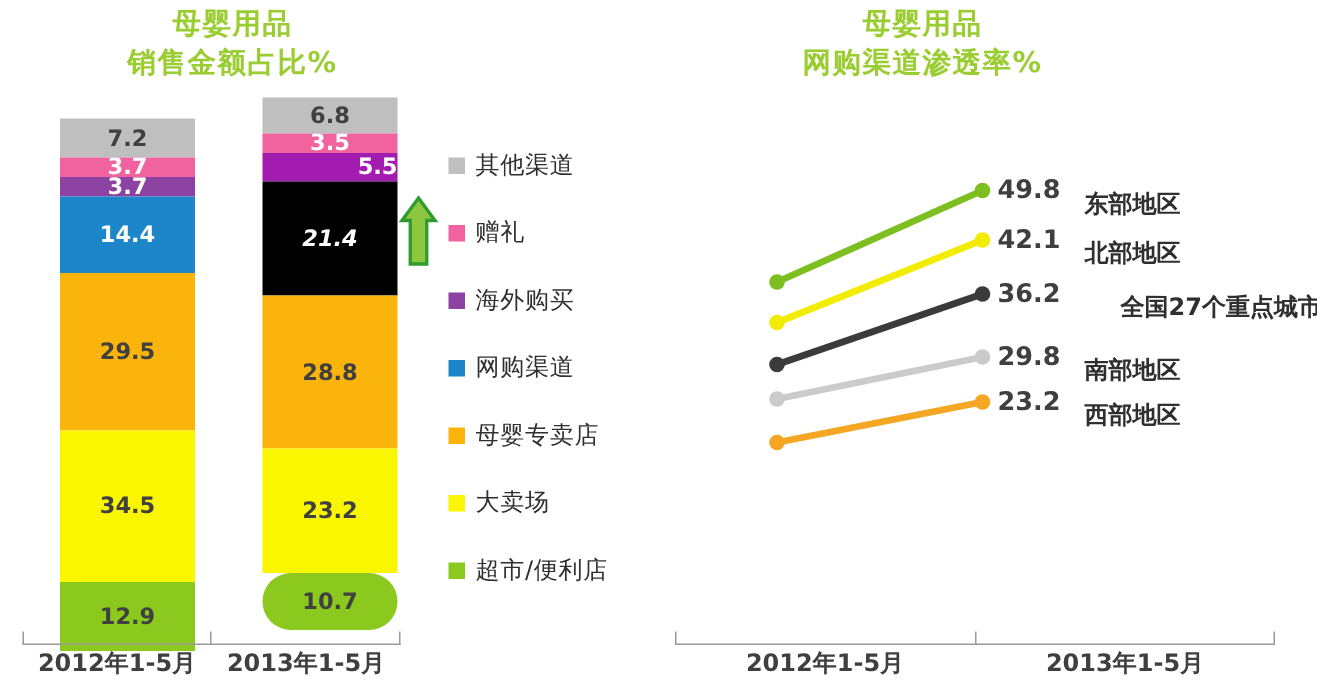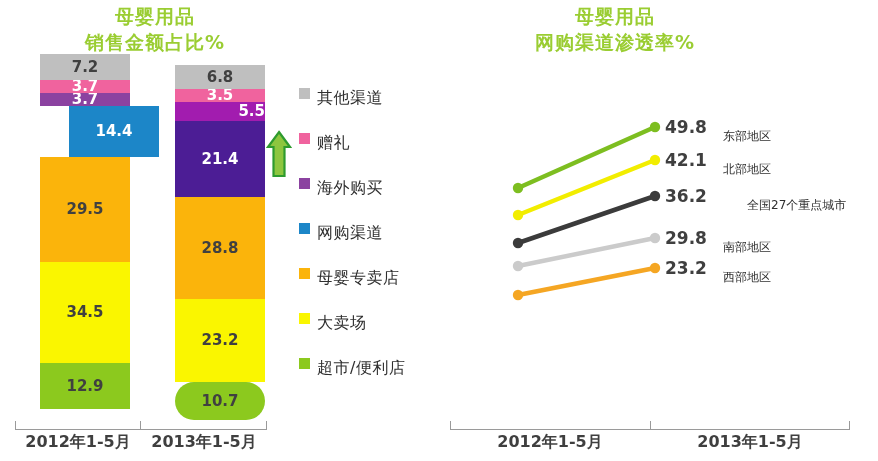--- a/index.html
+++ b/index.html
@@ -21,21 +21,21 @@
     line-height: 26px;
     letter-spacing: 1px;
   }
   #title-left  { left: 40px;  top: 3px; width: 230px; }
   #title-right { left: 490px; top: 3px; width: 250px; }
 
   
   #bar-chart { position: absolute; left: 0; top: 0; width: 440px; height: 461px; }
 
   .bar-col { position: absolute; width: 90px; }
-  #bar-col-0 { left: 40px;  top: 54px; height: 355px; }
+  #bar-col-0 { left: 40px;  top: 79px; height: 355px; }
   #bar-col-1 { left: 175px; top: 65px; height: 355px; }
 
   .seg {
     position: relative;
     width: 100%;
     display: flex;
     align-items: center;
     justify-content: center;
     font-weight: bold;
     font-size: 15px;
@@ -73,41 +73,41 @@
   
   #growth-arrow {
     position: absolute; left: 266px; top: 130px; width: 26px; height: 48px;
   }
 
   
   #legend {
     position: absolute; left: 299px; top: 88px; width: 140px;
   }
   .legend-item {
-    display: flex; height: 45px;
+    display: flex; align-items: center; height: 45px;
   }
   .legend-swatch {
     width: 11px; height: 11px; flex: 0 0 11px; margin-right: 7px;
   }
   .legend-text {
     font-size: 16px; color: #2f2f2f; white-space: nowrap; letter-spacing: 0.5px;
   }
 
   
   #line-chart { position: absolute; left: 440px; top: 0; width: 438px; height: 461px; }
   #line-svg   { position: absolute; left: 0; top: 0; }
 
   .line-row {
     position: absolute; display: flex; align-items: center; height: 22px;
   }
   .line-value {
     width: 58px; text-align: left; font-size: 17px; font-weight: bold; color: #3f3f3f;
   }
   .line-name {
-    font-size: 12px; font-weight: normal; color: #2f2f2f; white-space: nowrap; margin-top: 18px;
+    font-size: 16px; font-weight: bold; color: #2f2f2f; white-space: nowrap; margin-top: 18px;
   }
 </style>
 </head>
 <body>
 
 <div id="root">
 
   <div class="chart-title" id="title-left">
     <div>母婴用品</div>
     <div>销售金额占比%</div>
@@ -118,21 +118,21 @@
     <div class="bar-col" id="bar-col-0">
         <div class="seg" style="height: 25.56px; background: rgb(191, 191, 191);">
           <span class="seg-label lbl-dark">7.2</span>
         </div>
         <div class="seg" style="height: 13.135px; background: rgb(240, 99, 158);">
           <span class="seg-label lbl-white">3.7</span>
         </div>
         <div class="seg" style="height: 13.135px; background: rgb(139, 66, 160);">
           <span class="seg-label lbl-white">3.7</span>
         </div>
-        <div class="seg" style="height: 51.12px; background: rgb(28, 134, 200); margin-left: 29px;">
+        <div class="seg" style="height: 51.12px; background: rgb(28, 134, 200);">
           <span class="seg-label lbl-white">14.4</span>
         </div>
         <div class="seg" style="height: 104.725px; background: rgb(251, 180, 11);">
           <span class="seg-label lbl-dark">29.5</span>
         </div>
         <div class="seg" style="height: 101.175px; background: rgb(250, 246, 0);">
           <span class="seg-label lbl-dark">34.5</span>
         </div>
         <div class="seg" style="height: 45.795px; background: rgb(140, 201, 30);">
           <span class="seg-label lbl-dark">12.9</span>
@@ -141,21 +141,21 @@
     <div class="bar-col" id="bar-col-1">
         <div class="seg" style="height: 24.14px; background: rgb(191, 191, 191);">
           <span class="seg-label lbl-dark">6.8</span>
         </div>
         <div class="seg" style="height: 12.425px; background: rgb(240, 99, 158);">
           <span class="seg-label lbl-white">3.5</span>
         </div>
         <div class="seg" style="height: 19.525px; background: #a21caf; justify-content: flex-end;">
           <span class="seg-label lbl-white">5.5</span>
         </div>
-        <div class="seg" style="height: 75.97px; background: #4c1d95;">
+        <div class="seg" style="height: 75.97px; background: #000000; font-style: italic;">
           <span class="seg-label lbl-white">21.4</span>
         </div>
         <div class="seg" style="height: 102.24px; background: rgb(251, 180, 11);">
           <span class="seg-label lbl-dark">28.8</span>
         </div>
         <div class="seg" style="height: 82.36px; background: rgb(250, 246, 0);">
           <span class="seg-label lbl-dark">23.2</span>
         </div>
         <div class="seg" style="height: 37.985px; background: rgb(140, 201, 30); border-radius: 19px;">
           <span class="seg-label lbl-dark">10.7</span>

